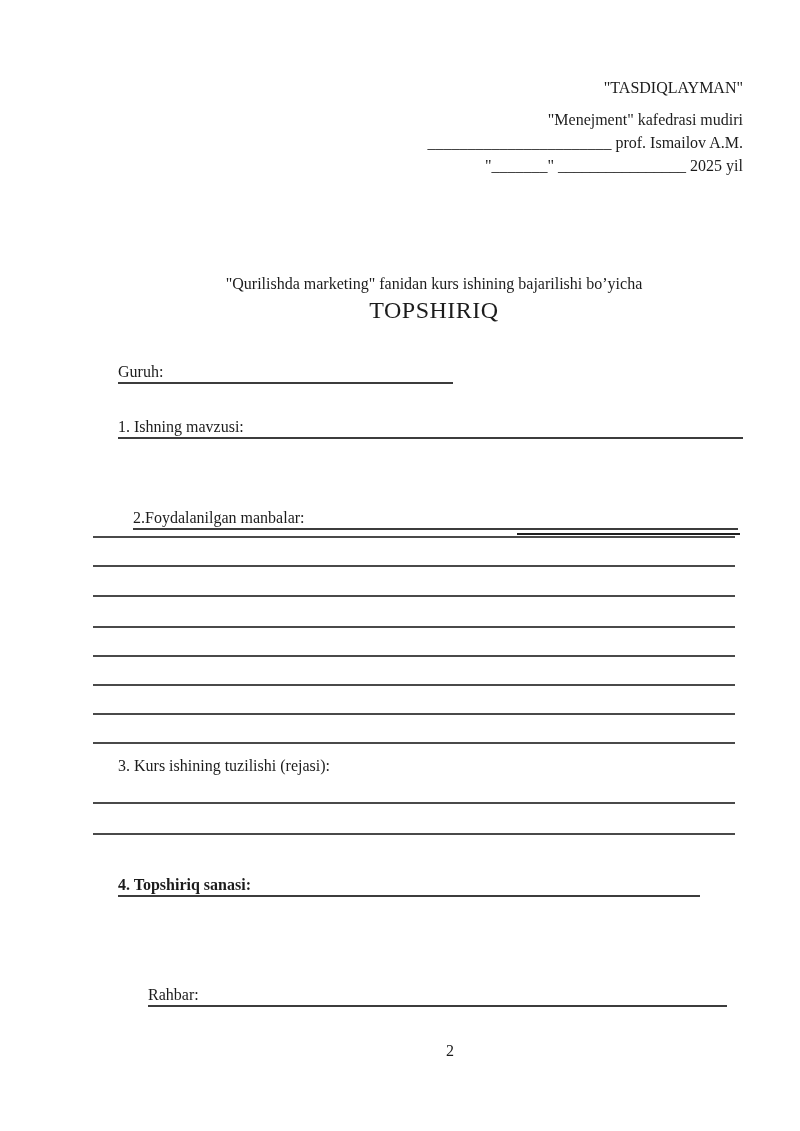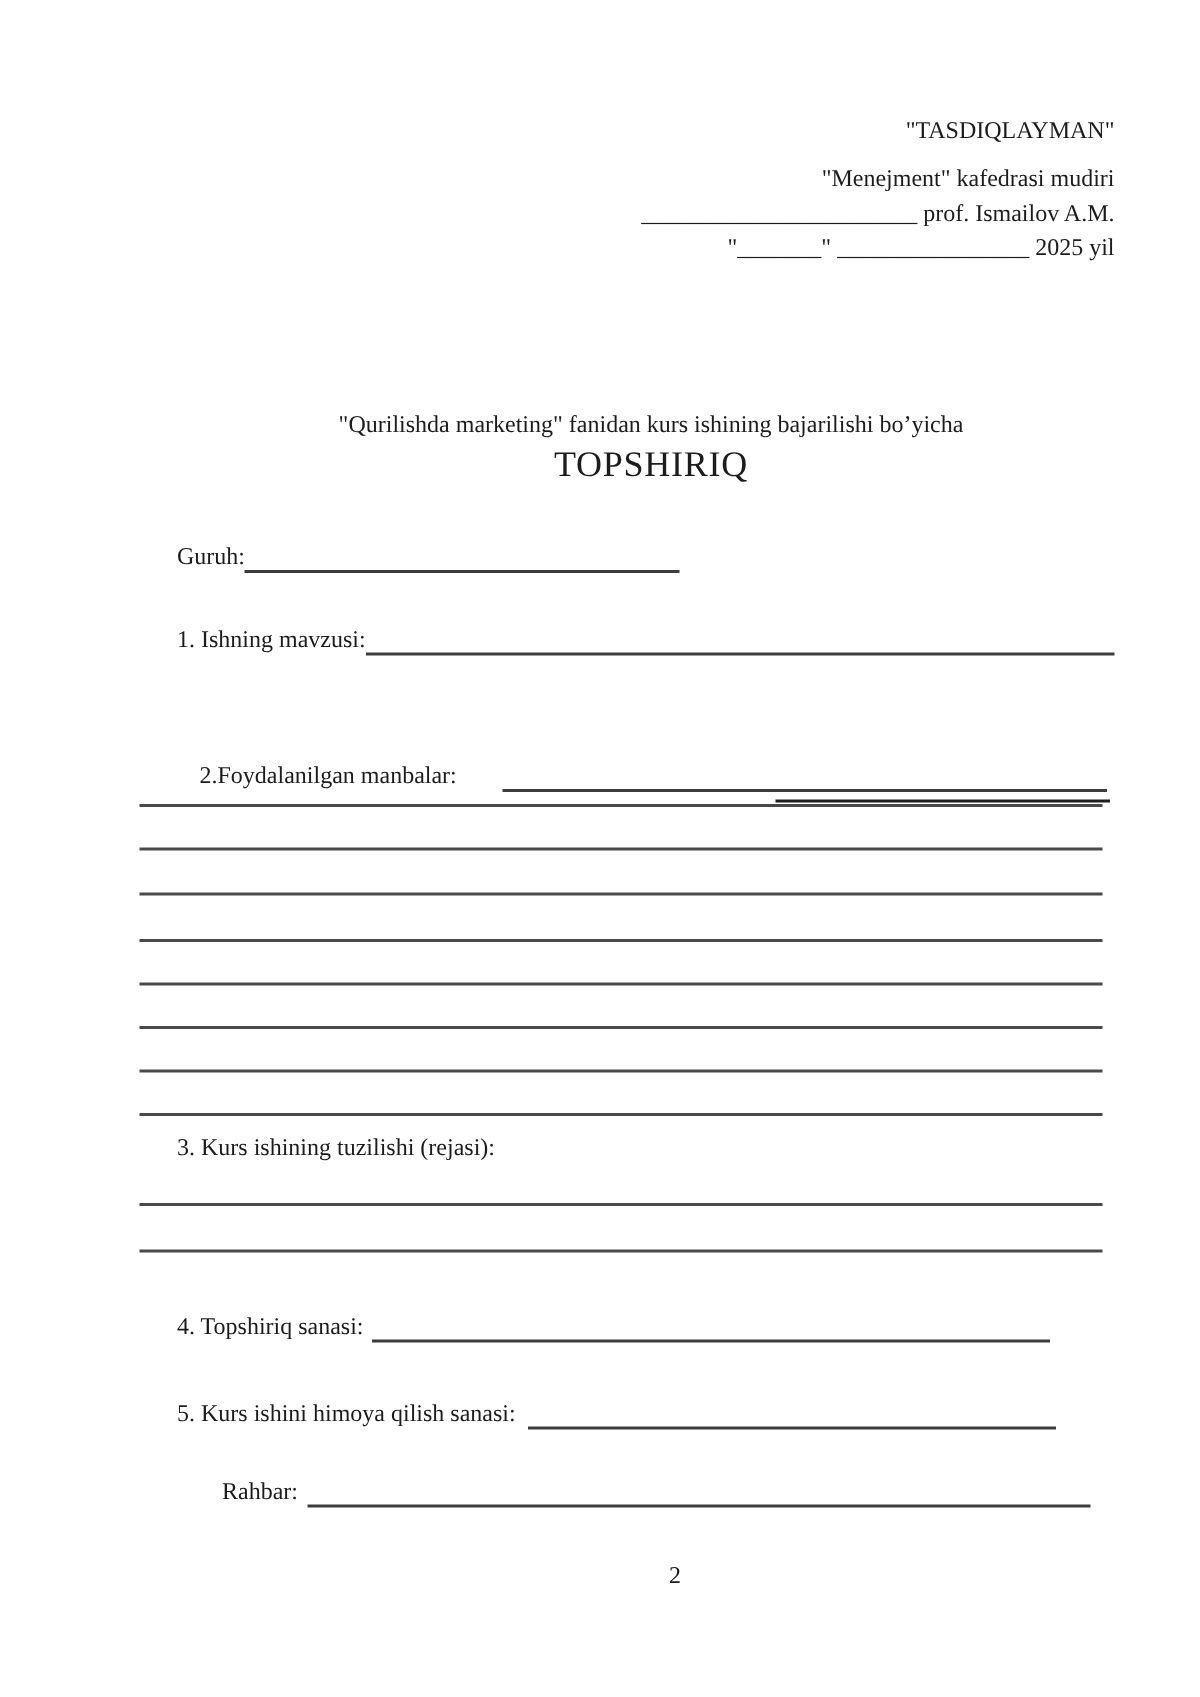--- a/index.html
+++ b/index.html
@@ -38,20 +38,21 @@
     text-align: center;
   }
   .titleblock .subtitle { line-height: 24px; font-size: 16px; }
   .titleblock .main     { line-height: 28px; font-size: 24px; letter-spacing: 0.5px; }
   
   .field {
     position: absolute;
     display: flex;
     height: 20px;
     line-height: 20px;
+    flex-direction: column;
   }
   .field .lbl { white-space: nowrap; }
   .field .blank {
     flex: 1;
     border-bottom: 2px solid #3c3c3c;
   }
   .sp6  { width: 6px;  }
   .sp8  { width: 8px;  }
   .sp30 { width: 30px; }
   
@@ -124,31 +125,26 @@
   <div class="rule" style="top:626px;"></div>
   <div class="rule" style="top:655px;"></div>
   <div class="rule" style="top:684px;"></div>
   <div class="rule" style="top:713px;"></div>
   <div class="rule" style="top:742px;"></div>
 
   <div class="plainlabel" style="left:118px; top:756px;">3. Kurs ishining tuzilishi (rejasi):</div>
   <div class="rule" style="top:802px;"></div>
   <div class="rule" style="top:833px;"></div>
 
-  <div class="field" style="left:118px; top:875px; width:582px;">
+  <div class="field" style="left:118px; top:875px; width:582px;font-weight:bold;">
     <span class="lbl">4. Topshiriq sanasi:</span>
     <span class="sp6"></span>
     <span class="blank"></span>
   </div>
 
-  <div class="field" style="left:118px; top:933px; width:586px;">
-    <span class="lbl">5. Kurs ishini himoya qilish sanasi:</span>
-    <span class="sp8"></span>
-    <span class="blank"></span>
-  </div>
 
   <div class="field" style="left:148px; top:985px; width:579px;">
     <span class="lbl">Rahbar:</span>
     <span class="sp6"></span>
     <span class="blank"></span>
   </div>
 
   <div class="pagenum">2</div>
 
 </div>

